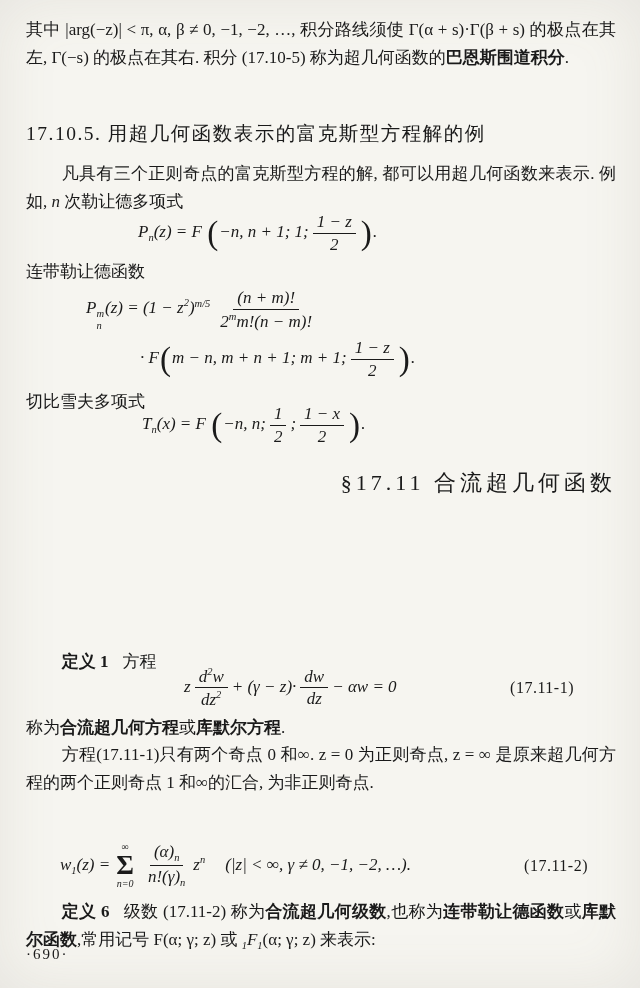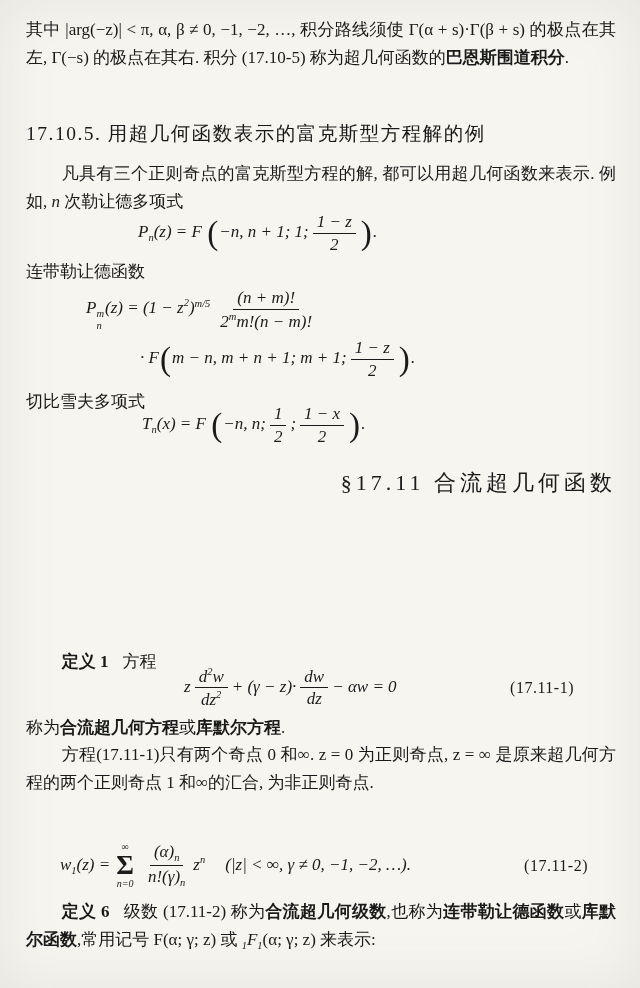--- a/index.html
+++ b/index.html
@@ -148,14 +148,15 @@
         </span><span class="fr">
           <span class="n"><span>(α)</span><sub>n</sub></span>
           <span class="d"><span>n!(γ)</span><sub>n</sub></span>
         </span><span>z</span><sup>n</sup><span class="cond">(|z| &lt; ∞, γ ≠ 0, −1, −2, …).</span>
     </span>
     <span class="eqnum" style="margin-right:28px">(17.11-2)</span>
   </div>
 
   <p class="blk body ind" style="top:898px"><span class="bd">定义 6</span><span class="gap"></span><span>级数 (17.11-2) 称为</span><span class="bd">合流超几何级数</span><span>,也称为</span><span class="bd">连带勒让德函数</span><span>或</span><span class="bd">库默尔函数</span><span>,常用记号 F(α; γ; z) 或 </span><span class="ivar"><sub>1</sub><span>F</span><sub>1</sub></span><span>(α; γ; z) 来表示:</span></p>
 
+  <div class="blk pagenum" style="top:946px">·690·</div>
 
 </div>
 
 </body></html>

